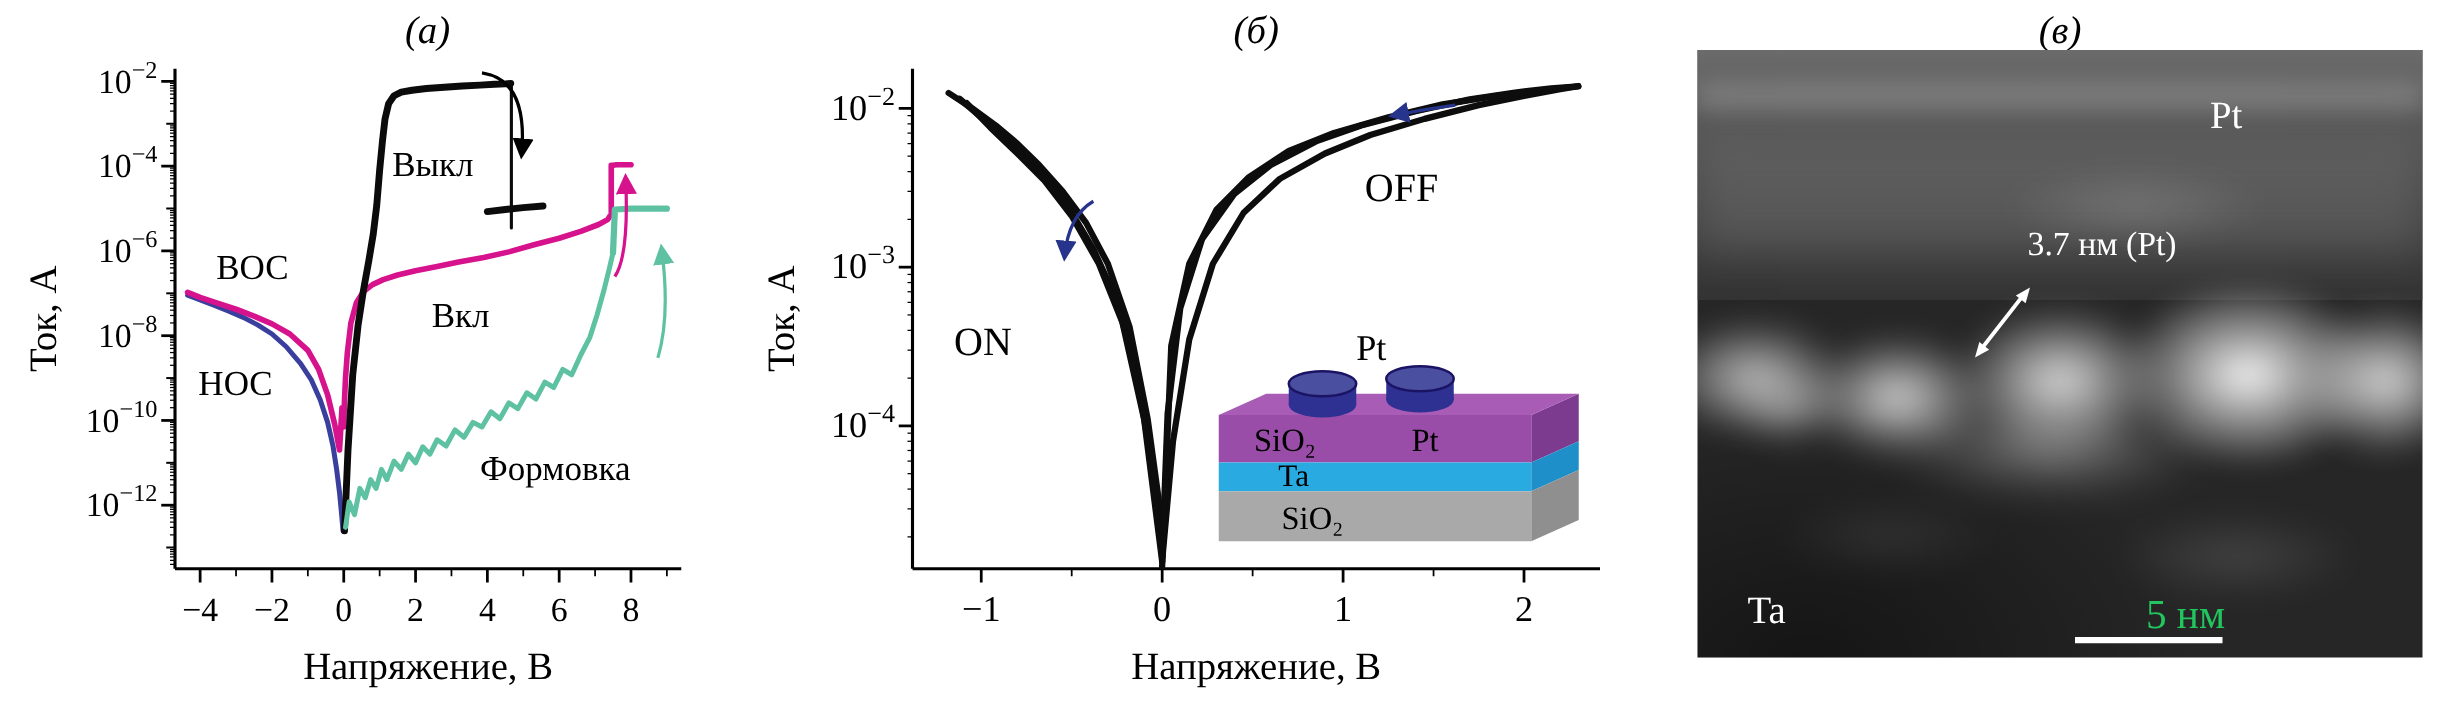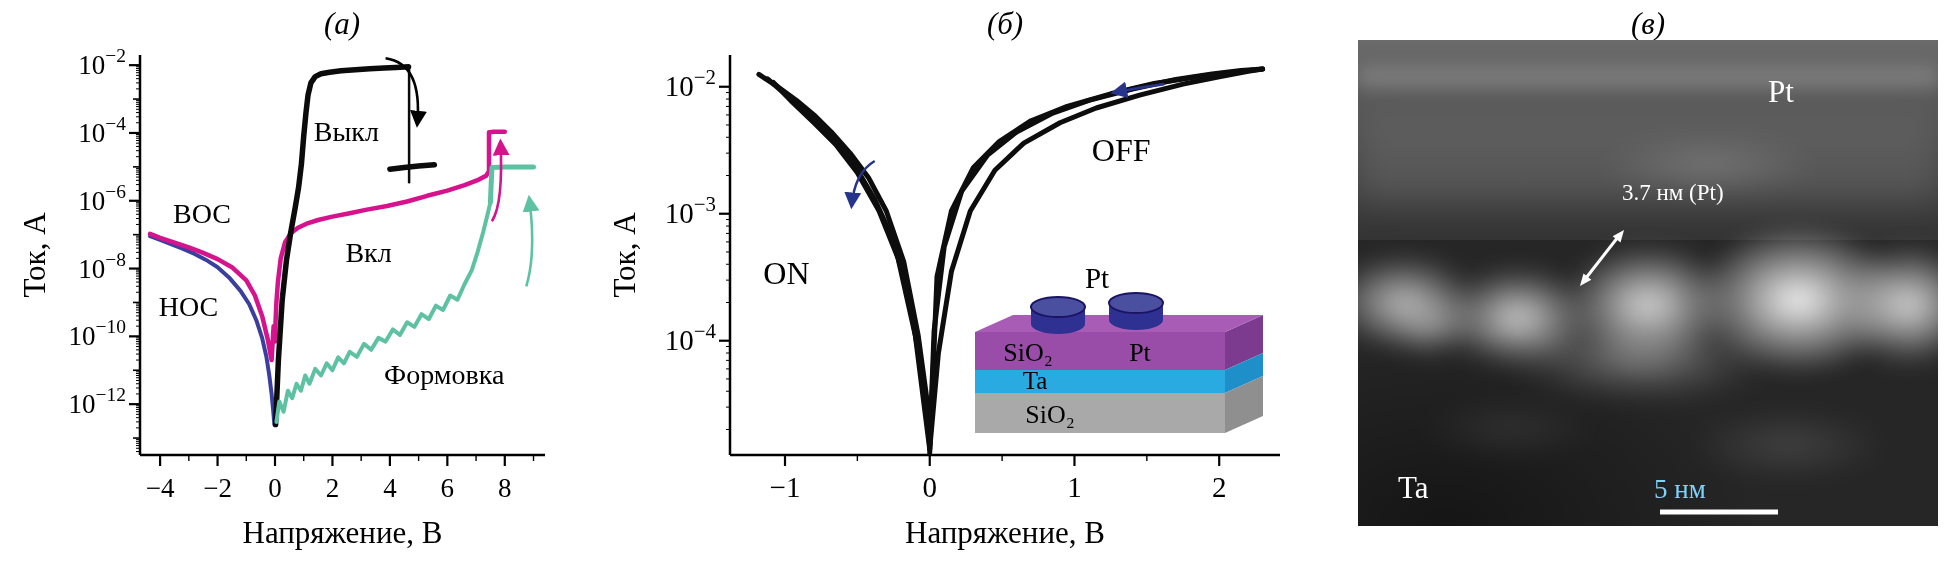--- a/index.html
+++ b/index.html
@@ -31,22 +31,22 @@
   .b6{left:150px;top:285px;width:260px;height:70px;opacity:.45;filter:blur(16px);}
   .b7{left:30px;top:255px;width:90px;height:60px;opacity:.5;filter:blur(14px);}
   .b8{left:60px;top:360px;width:180px;height:60px;opacity:.12;}
   .b9{left:330px;top:370px;width:200px;height:70px;opacity:.14;}
   .b10{left:240px;top:95px;width:220px;height:60px;opacity:.18;}
   .tem .vignette{position:absolute;inset:0;
       background:radial-gradient(120% 90% at 15% 100%,rgba(0,0,0,.45),rgba(0,0,0,0) 45%);}
   .tem-label{position:absolute;color:#fff;font-size:31px;}
   .lab-pt{left:410px;top:34px;}
   .lab-ta{left:40px;top:430px;}
-  .tem-measure{position:absolute;color:#fff;font-size:23px;left:264px;top:140px;}
-  .tem-scaletext{position:absolute;color:#7dd3fc;font-size:27px;left:296px;top:434px;width:126px;text-align:left;}
+  .tem-measure{position:absolute;color:#fff;font-size:27px;left:264px;top:140px;}
+  .tem-scaletext{position:absolute;color:#22c55e;font-size:33px;left:296px;top:434px;width:126px;text-align:right;}
   .tem-overlay{position:absolute;inset:0;pointer-events:none;}
 </style>
 </head>
 <body>
 
 <div class="figure">
 
   <section class="panel panel-a">
     <div class="panel-label">(а)</div>
     <svg id="chart-a" width="580" height="530" viewBox="0 0 580 530">

